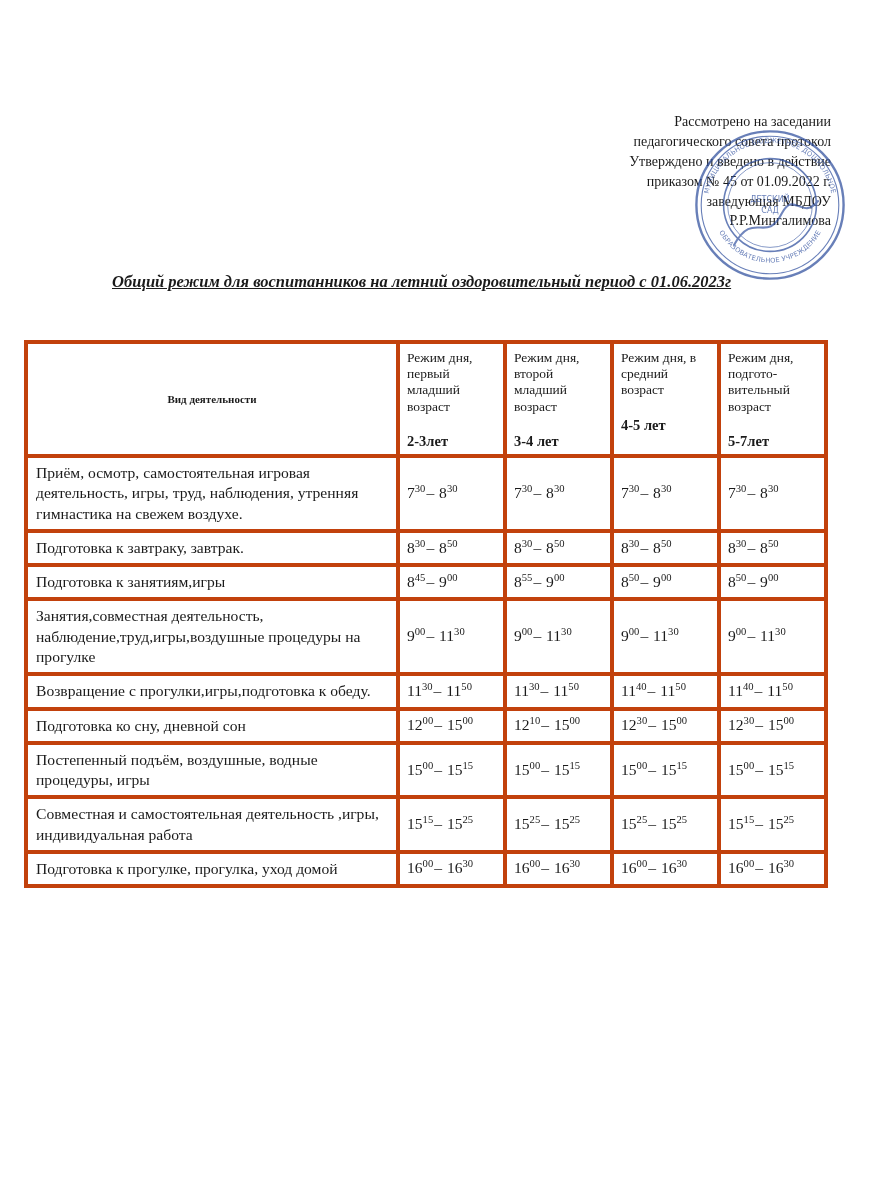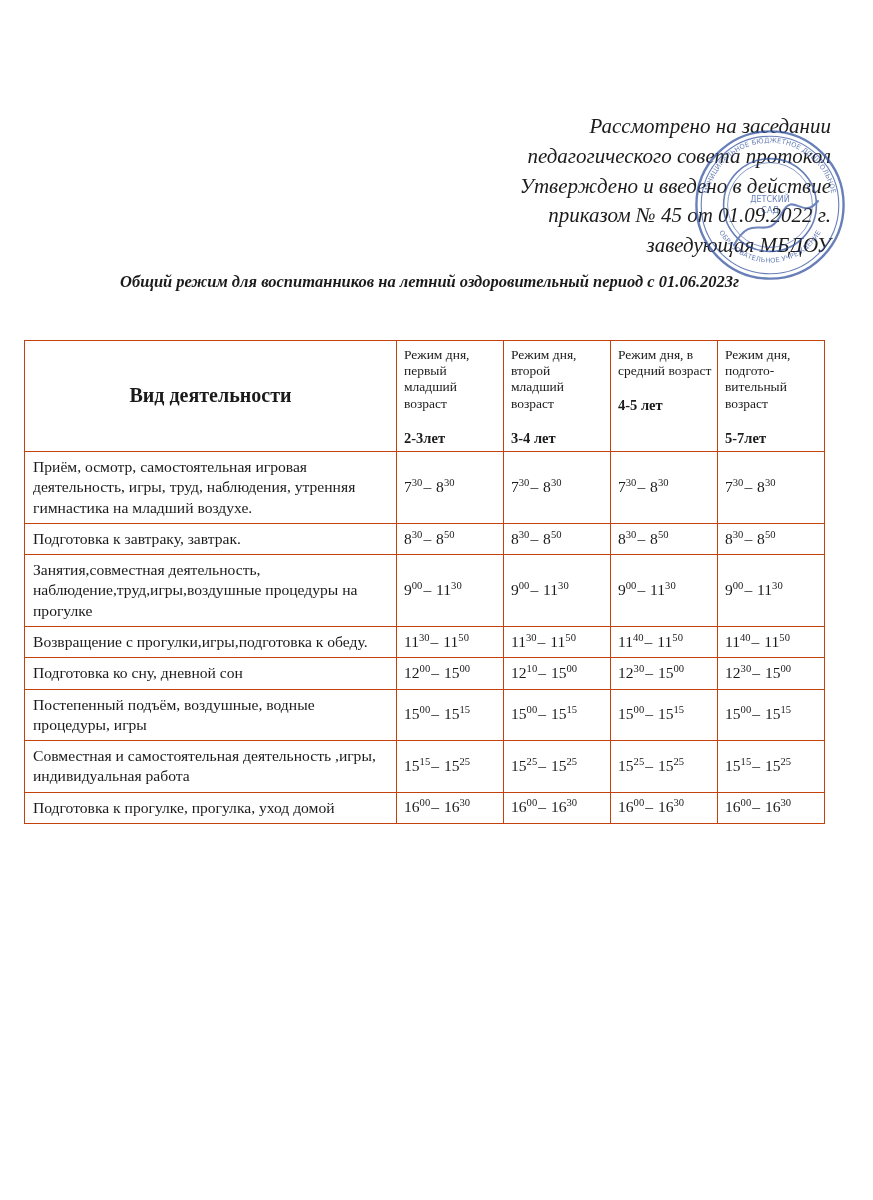--- a/index.html
+++ b/index.html
@@ -23,24 +23,23 @@
     padding: 0;
   }
 
   
   .approval {
     position: absolute;
     top: 112px;
     right: 42px;
     width: 430px;
     text-align: right;
-    font-size: 21px;
+    font-size: 14px;
     line-height: 1.42;
     white-space: nowrap;
-    font-style: italic;
   }
   .approval .line {
     display: block;
   }
   .approval .u {
     text-decoration: underline;
   }
 
   
   .stamp {
@@ -50,52 +49,53 @@
     width: 160px;
     height: 160px;
     pointer-events: none;
     opacity: 0.72;
   }
 
   
   .doc-title {
     position: absolute;
     top: 271px;
-    left: 120px;
+    left: 112px;
     width: 700px;
     font-size: 16.5px;
     font-weight: bold;
     font-style: italic;
     line-height: 1.32;
+    text-decoration: underline;
   }
 
   
   .table-wrap {
     position: absolute;
     top: 340px;
     left: 24px;
     width: 800px;
   }
   table.schedule {
     width: 800px;
     border-collapse: collapse;
     table-layout: fixed;
   }
   table.schedule th,
   table.schedule td {
-    border: 1px solid #c2410c;
+    border: 4px solid #c2410c;
     vertical-align: middle;
     padding: 3px 6px 4px 6px;
   }
   col.c-act { width: 372px; }
   col.c-age { width: 107px; }
 
   thead th.head-activity {
     text-align: center;
-    font-size: 20px;
+    font-size: 11px;
     font-weight: bold;
     height: 100px;
   }
   thead th.head-age {
     text-align: left;
     font-weight: normal;
     font-size: 13.5px;
     line-height: 1.2;
     padding: 6px 5px 4px 7px;
     vertical-align: top;
@@ -130,20 +130,21 @@
 <body>
 
 <div class="page">
 
   <div class="approval">
     <span class="line">Рассмотрено на заседании</span>
     <span class="line">педагогического совета протокол</span>
     <span class="line">Утверждено и введено в действие</span>
     <span class="line">приказом №  45   от  01.09.2022 г.</span>
     <span class="line">заведующая МБДОУ</span>
+    <span class="line">Р.Р.Мингалимова</span>
   </div>
 
   <svg class="stamp" viewBox="0 0 200 200">
     <defs>
       <path id="arcTop" d="M 22,100 A 78,78 0 0 1 178,100"></path>
       <path id="arcBot" d="M 28,100 A 72,72 0 0 0 172,100"></path>
     </defs>
     <circle cx="100" cy="100" r="92" fill="none" stroke="#2f4f9e" stroke-width="3"></circle>
     <circle cx="100" cy="100" r="86" fill="none" stroke="#2f4f9e" stroke-width="1.4"></circle>
     <circle cx="100" cy="100" r="58" fill="none" stroke="#2f4f9e" stroke-width="2"></circle>
@@ -186,32 +187,39 @@
             <span class="age-bold">4-5 лет</span>
           </th>
           <th class="head-age">
             <span>Режим дня, подгото-вительный возраст</span>
             <span class="age-bold">5-7лет</span>
           </th>
         </tr>
       </thead>
       <tbody id="schedule-body">
           <tr>
-            <td class="activity">Приём,  осмотр, самостоятельная игровая деятельность, игры, труд, наблюдения, утренняя гимнастика на младший воздухе.</td>
+            <td class="activity">Приём,  осмотр, самостоятельная игровая деятельность, игры, труд, наблюдения, утренняя гимнастика на свежем воздухе.</td>
             <td class="time">7<sup>30</sup><span class="dash">–</span> 8<sup>30</sup></td>
             <td class="time">7<sup>30</sup><span class="dash">–</span> 8<sup>30</sup></td>
             <td class="time">7<sup>30</sup><span class="dash">–</span> 8<sup>30</sup></td>
             <td class="time">7<sup>30</sup><span class="dash">–</span> 8<sup>30</sup></td>
           </tr>
           <tr>
             <td class="activity">Подготовка к завтраку, завтрак.</td>
             <td class="time">8<sup>30</sup><span class="dash">–</span> 8<sup>50</sup></td>
             <td class="time">8<sup>30</sup><span class="dash">–</span> 8<sup>50</sup></td>
             <td class="time">8<sup>30</sup><span class="dash">–</span> 8<sup>50</sup></td>
             <td class="time">8<sup>30</sup><span class="dash">–</span> 8<sup>50</sup></td>
+          </tr>
+          <tr>
+            <td class="activity">Подготовка к занятиям,игры</td>
+            <td class="time">8<sup>45</sup><span class="dash">–</span> 9<sup>00</sup></td>
+            <td class="time">8<sup>55</sup><span class="dash">–</span> 9<sup>00</sup></td>
+            <td class="time">8<sup>50</sup><span class="dash">–</span> 9<sup>00</sup></td>
+            <td class="time">8<sup>50</sup><span class="dash">–</span> 9<sup>00</sup></td>
           </tr>
           <tr>
             <td class="activity">Занятия,совместная деятельность, наблюдение,труд,игры,воздушные процедуры на прогулке</td>
             <td class="time">9<sup>00</sup><span class="dash">–</span> 11<sup>30</sup></td>
             <td class="time">9<sup>00</sup><span class="dash">–</span> 11<sup>30</sup></td>
             <td class="time">9<sup>00</sup><span class="dash">–</span> 11<sup>30</sup></td>
             <td class="time">9<sup>00</sup><span class="dash">–</span> 11<sup>30</sup></td>
           </tr>
           <tr>
             <td class="activity">Возвращение с прогулки,игры,подготовка к обеду.</td>

